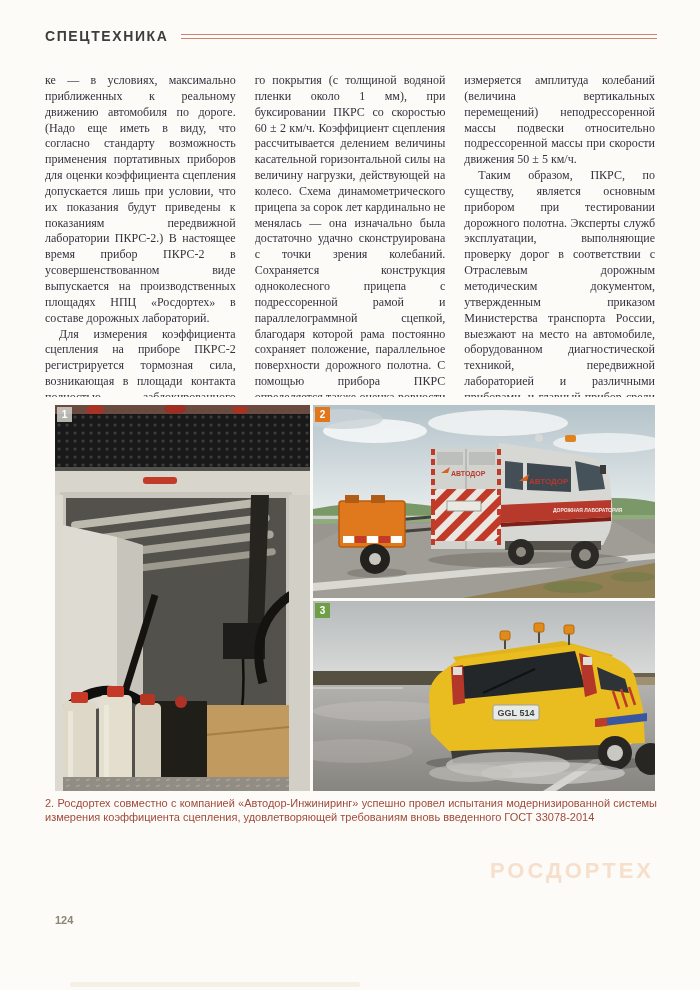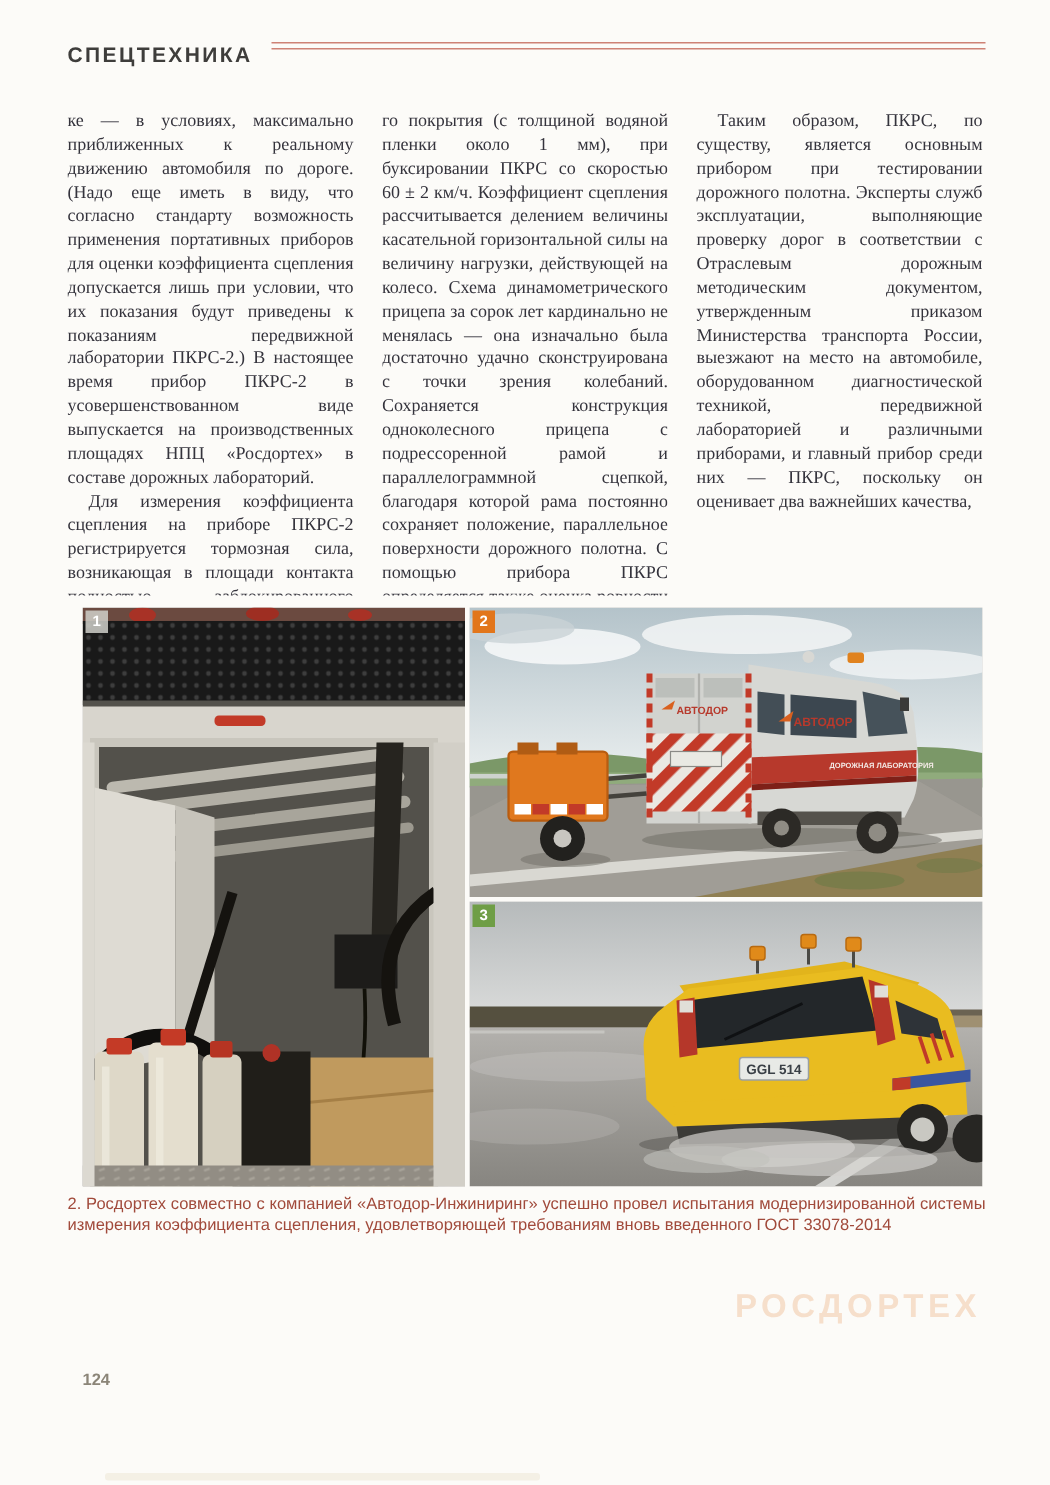--- a/index.html
+++ b/index.html
@@ -5,21 +5,21 @@
   html,body { margin:0; padding:0; }
   body {
     width:700px; height:990px;
     background:#fbfaf7;
     font-family:"Liberation Sans", sans-serif;
     -webkit-font-smoothing:antialiased;
   }
   .page { position:relative; width:700px; height:990px; overflow:hidden; background:#fcfbf8; }
 
   
-  .header { position:absolute; left:45px; right:43px; top:28px; display:flex; align-items:flex-start; }
+  .header { position:absolute; left:45px; right:43px; top:28px; display:flex; align-items:center; }
   .section-title { font-size:14px; font-weight:bold; letter-spacing:1.6px; color:#3e3d3b; white-space:nowrap; }
   .header-rule { flex:1; margin-left:13px; height:3px; border-top:1.3px solid #bf5a4b; border-bottom:1.3px solid #bf5a4b; opacity:.75; }
 
   
   .columns { position:absolute; left:45px; top:73px; width:610px; height:324px; display:flex; gap:19px; }
   .col { flex:1; font-family:"Liberation Serif", serif; font-size:12px; line-height:15.85px;
          color:#34333c; text-align:justify; overflow:hidden; }
   .col p { margin:0; }
   .col p.indent { text-indent:14px; }
 
@@ -57,20 +57,21 @@
 
   <div class="columns">
     <div class="col">
       <p>ке — в условиях, максимально приближенных к реальному движению автомобиля по дороге. (Надо еще иметь в виду, что согласно стандарту возможность применения портативных приборов для оценки коэффициента сцепления допускается лишь при условии, что их показания будут приведены к показаниям передвижной лаборатории ПКРС-2.) В настоящее время прибор ПКРС-2 в усовершенствованном виде выпускается на производственных площадях НПЦ «Росдортех» в составе дорожных лабораторий.</p>
       <p class="indent">Для измерения коэффициента сцепления на приборе ПКРС-2 регистрируется тормозная сила, возникающая в площади контакта полностью заблокированного измерительного колеса и увлажненно-</p>
     </div>
     <div class="col">
       <p>го покрытия (с толщиной водяной пленки около 1 мм), при буксировании ПКРС со скоростью 60 ± 2 км/ч. Коэффициент сцепления рассчитывается делением величины касательной горизонтальной силы на величину нагрузки, действующей на колесо. Схема динамометрического прицепа за сорок лет кардинально не менялась — она изначально была достаточно удачно сконструирована с точки зрения колебаний. Сохраняется конструкция одноколесного прицепа с подрессоренной рамой и параллелограммной сцепкой, благодаря которой рама постоянно сохраняет положение, параллельное поверхности дорожного полотна. С помощью прибора ПКРС определяется также оценка ровности покрытия по толчкомеру — для этого</p>
     </div>
     <div class="col">
+      <p>измеряется амплитуда колебаний (величина вертикальных перемещений) неподрессоренной массы подвески относительно подрессоренной массы при скорости движения 50 ± 5 км/ч.</p>
       <p class="indent">Таким образом, ПКРС, по существу, является основным прибором при тестировании дорожного полотна. Эксперты служб эксплуатации, выполняющие проверку дорог в соответствии с Отраслевым дорожным методическим документом, утвержденным приказом Министерства транспорта России, выезжают на место на автомобиле, оборудованном диагностической техникой, передвижной лабораторией и различными приборами, и главный прибор среди них — ПКРС, поскольку он оценивает два важнейших качества,</p>
     </div>
   </div>
 
   <div class="figures">
 
     <div class="figure figure-1">
       <svg viewBox="0 0 255 386" preserveAspectRatio="none">
         <defs>
           <pattern id="dots1" width="8" height="8" patternUnits="userSpaceOnUse">

